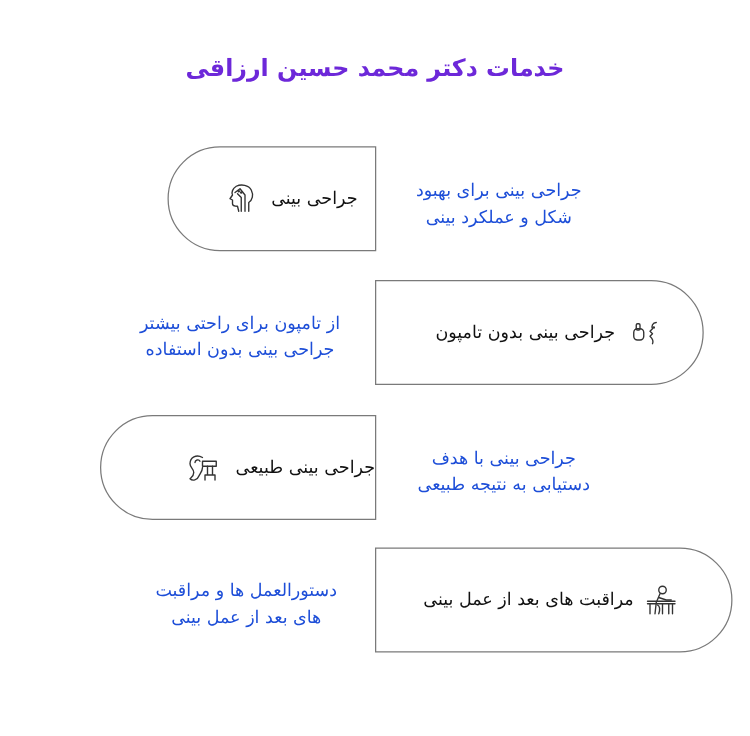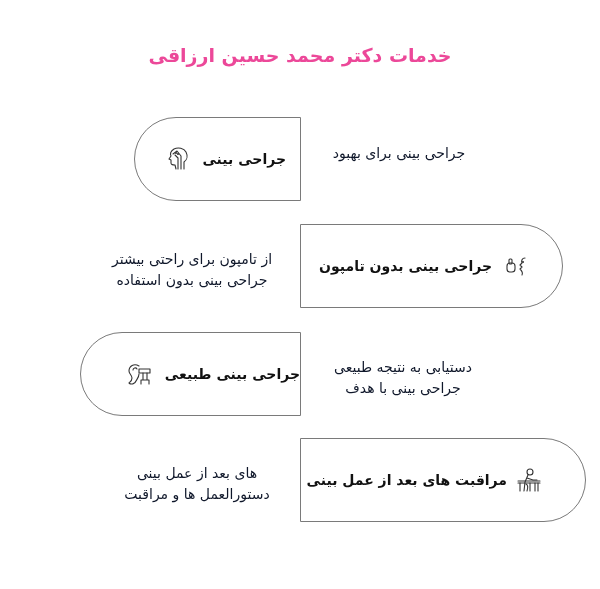--- a/index.html
+++ b/index.html
@@ -2,36 +2,36 @@
 <html><head>
   <meta charset="utf-8">
   <style>
     html, body { margin: 0; padding: 0; }
     body {
       width: 600px; height: 589px; background: #ffffff; position: relative; overflow: hidden;
       font-family: "DejaVu Sans", sans-serif; color: #111111;
     }
     .title {
       position: absolute; left: 0; top: 44px; width: 600px; text-align: center;
-      font-size: 19px; font-weight: bold; direction: rtl; color: #ec4899;
+      font-size: 19px; font-weight: bold; direction: rtl; color: #6d28d9;
     }
     .card {
       position: absolute; height: 84px; border: 1.5px solid #7a7a7a; background: #fff;
       box-sizing: border-box; display: flex; align-items: center; direction: rtl;
     }
     .card.left-round { border-radius: 42px 0 0 42px; justify-content: flex-start; }
     .card.right-round { border-radius: 0 42px 42px 0; justify-content: flex-start; }
     .card .label {
-      font-size: 14px; font-weight: bold; white-space: nowrap; color: #111;
+      font-size: 14px; font-weight: normal; white-space: nowrap; color: #111;
     }
     .card .icon { width: 28px; height: 28px; flex: none; }
     .card .icon svg { width: 28px; height: 28px; display: block; }
     .desc {
       position: absolute; direction: rtl; text-align: center; font-size: 14px; line-height: 21px;
-      color: #0f172a; white-space: nowrap;
+      color: #1d4ed8; white-space: nowrap;
     }
   </style>
 </head>
 <body>
 
 <div class="title">خدمات دکتر محمد حسین ارزاقی</div>
 
 <div class="card left-round" style="left:134px; top:117px; width:167px; padding-right:14px;">
   <span class="label">جراحی بینی</span>
   <span class="icon" style="margin-right:10px;">
@@ -39,20 +39,21 @@
       <path d="M20 24 V17 C23 15 24 11 22 7 C20 3 14 2 10 4 C7 6 6 9 7 11 L5 14 L7 15 L7 18 C7 20 9 20 11 20 L12 24"></path>
       <path d="M9 9 L13 6 L17 11 L17 24"></path>
       <path d="M11 10 L14 13 L14 24"></path>
       <circle cx="12" cy="8" r="0.5"></circle>
         <circle cx="14" cy="9" r="0.5"></circle>
     </svg>
   </span>
 </div>
 <div class="desc" style="left:318px; top:143px; width:162px;">
   <div>جراحی بینی برای بهبود</div>
+  <div>شکل و عملکرد بینی</div>
 </div>
 
 <div class="card right-round" style="left:300px; top:224px; width:263px; padding-right:32px;">
   <span class="icon" style="margin-left:10px;">
     <svg viewBox="0 0 28 28" fill="none" stroke="#333" stroke-width="1.1" stroke-linecap="round" stroke-linejoin="round">
       <path d="M23 6 C20 6 19 9 20 11 L18 13 L20 15 L18 17 C20 19 21 21 20 23"></path>
       <rect x="5" y="11" width="8" height="9" rx="3"></rect>
       <rect x="7" y="7" width="3" height="5" rx="1"></rect>
       <circle cx="21" cy="10" r="0.5"></circle>
     </svg>
@@ -69,32 +70,32 @@
   <span class="icon" style="margin-right:12px;">
     <svg viewBox="0 0 28 28" fill="none" stroke="#333" stroke-width="1.1" stroke-linecap="round" stroke-linejoin="round">
       <path d="M14 6 C9 3 4 6 4 11 C4 14 7 15 7 18 C7 21 5 22 4 23 C6 25 10 24 11 21 C12 19 14 17 14 14"></path>
       <path d="M8 10 C8 8 11 7 12 9"></path>
       <rect x="14" y="9" width="11" height="4"></rect>
       <path d="M18 13 V20 M22 13 V20 M16 20 H24 M16 20 V24 M24 20 V24"></path>
     </svg>
   </span>
 </div>
 <div class="desc" style="left:318px; top:357px; width:170px;">
+  <div>جراحی بینی با هدف</div>
   <div>دستیابی به نتیجه طبیعی</div>
-  <div>جراحی بینی با هدف</div>
 </div>
 
 <div class="card right-round" style="left:300px; top:438px; width:286px; padding-right:42px;">
   <span class="icon" style="margin-left:8px;">
     <svg viewBox="0 0 28 28" fill="none" stroke="#333" stroke-width="1.1" stroke-linecap="round" stroke-linejoin="round">
       <circle cx="15" cy="6" r="3"></circle>
       <path d="M13 9 L10 16 L9 25 M12 12 L18 14 L22 14"></path>
       <path d="M3 15 H25 M3 17 H25"></path>
       <path d="M5 17 V25 M23 17 V25 M20 17 V25"></path>
       <path d="M11 18 C13 19 13 22 12 25 M15 17 V25"></path>
     </svg>
   </span>
   <span class="label">مراقبت های بعد از عمل بینی</span>
 </div>
 <div class="desc" style="left:102px; top:463px; width:190px;">
+  <div>دستورالعمل ها و مراقبت</div>
   <div>های بعد از عمل بینی</div>
-  <div>دستورالعمل ها و مراقبت</div>
 </div>
 
 </body></html>

